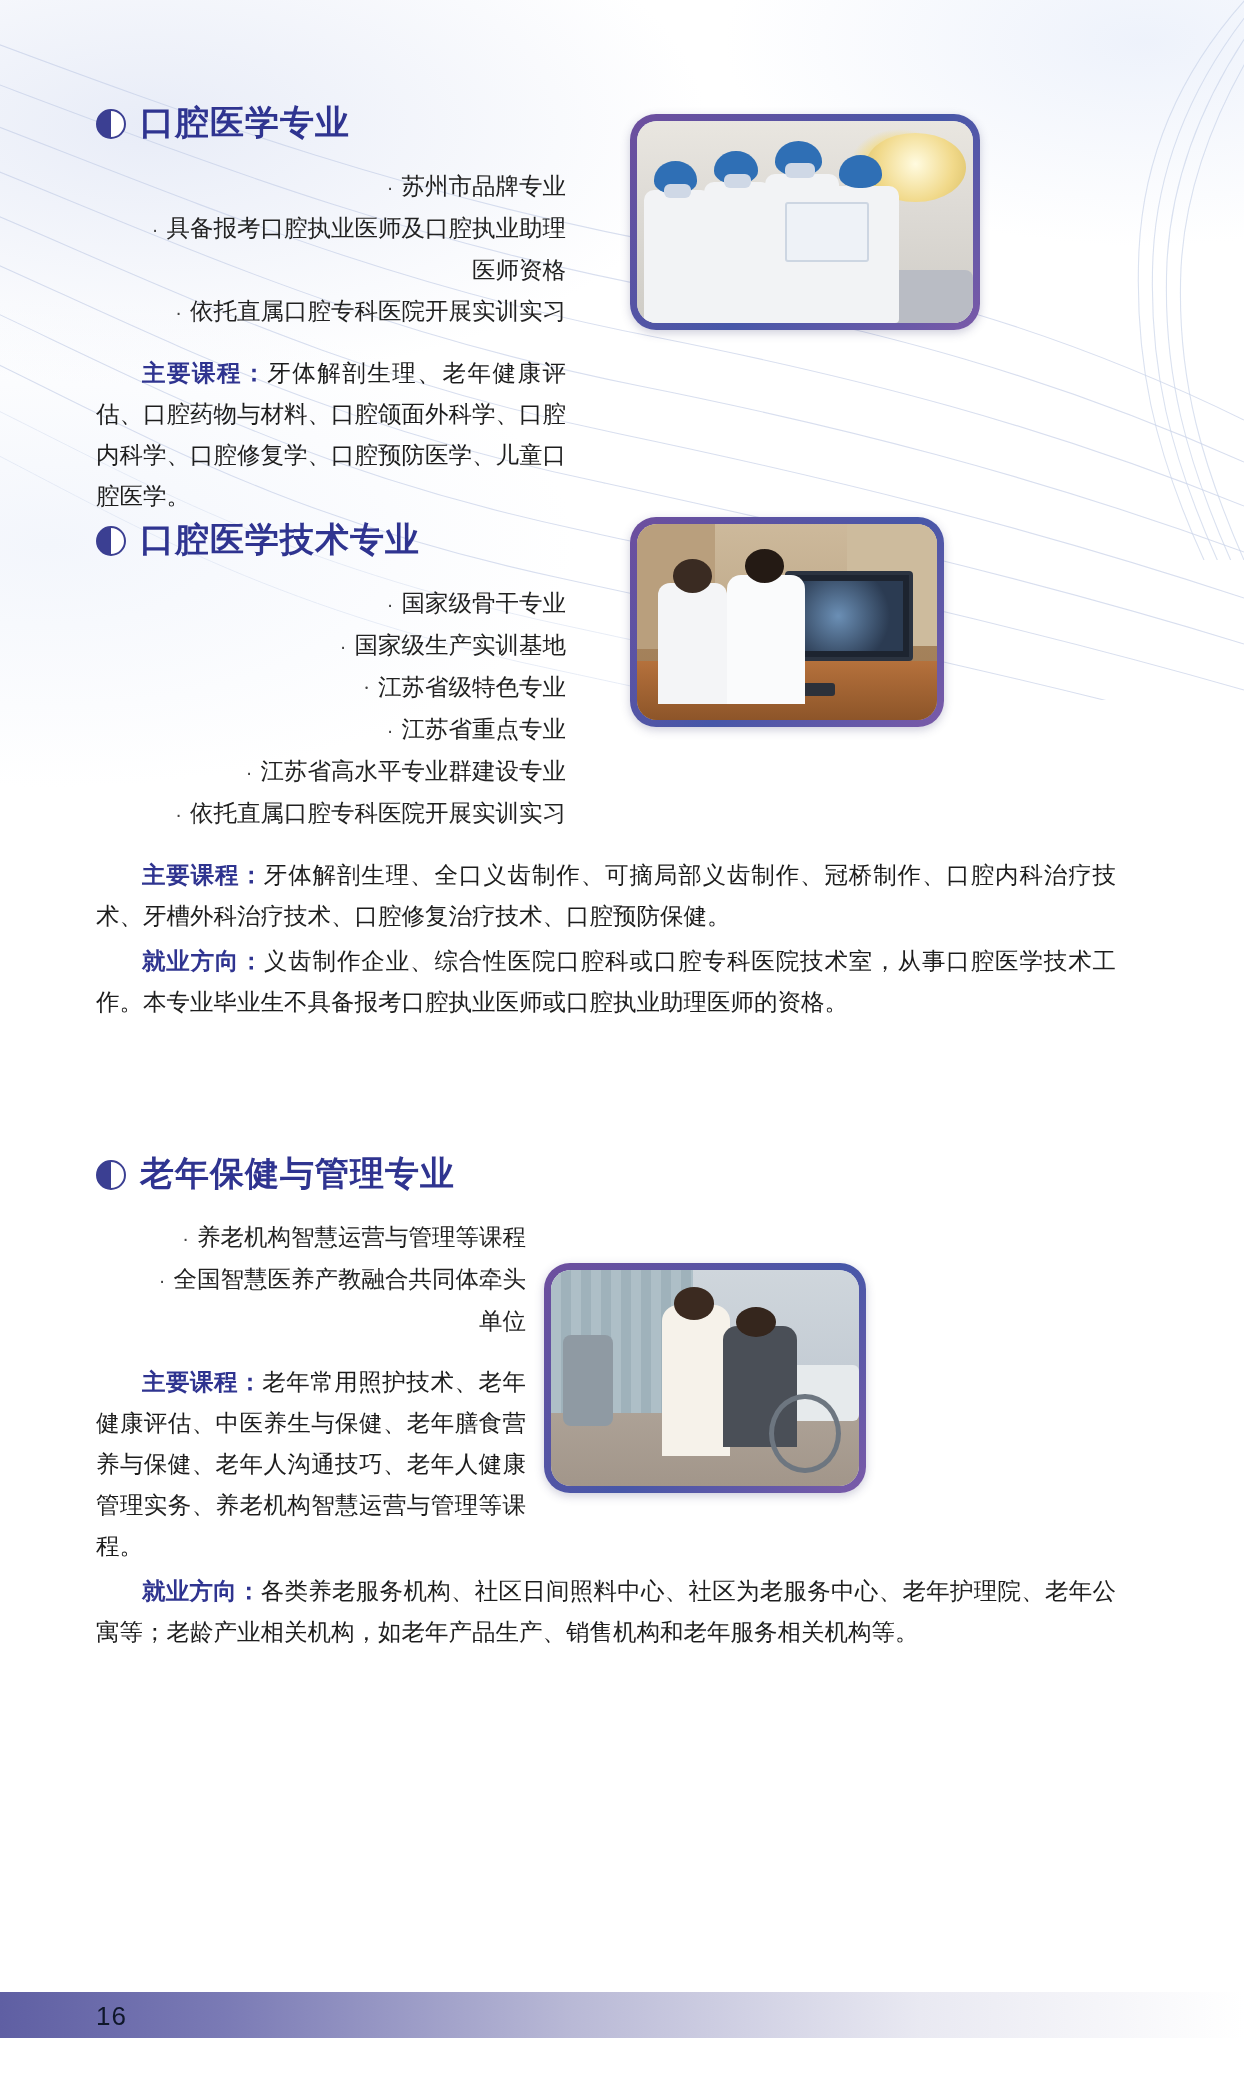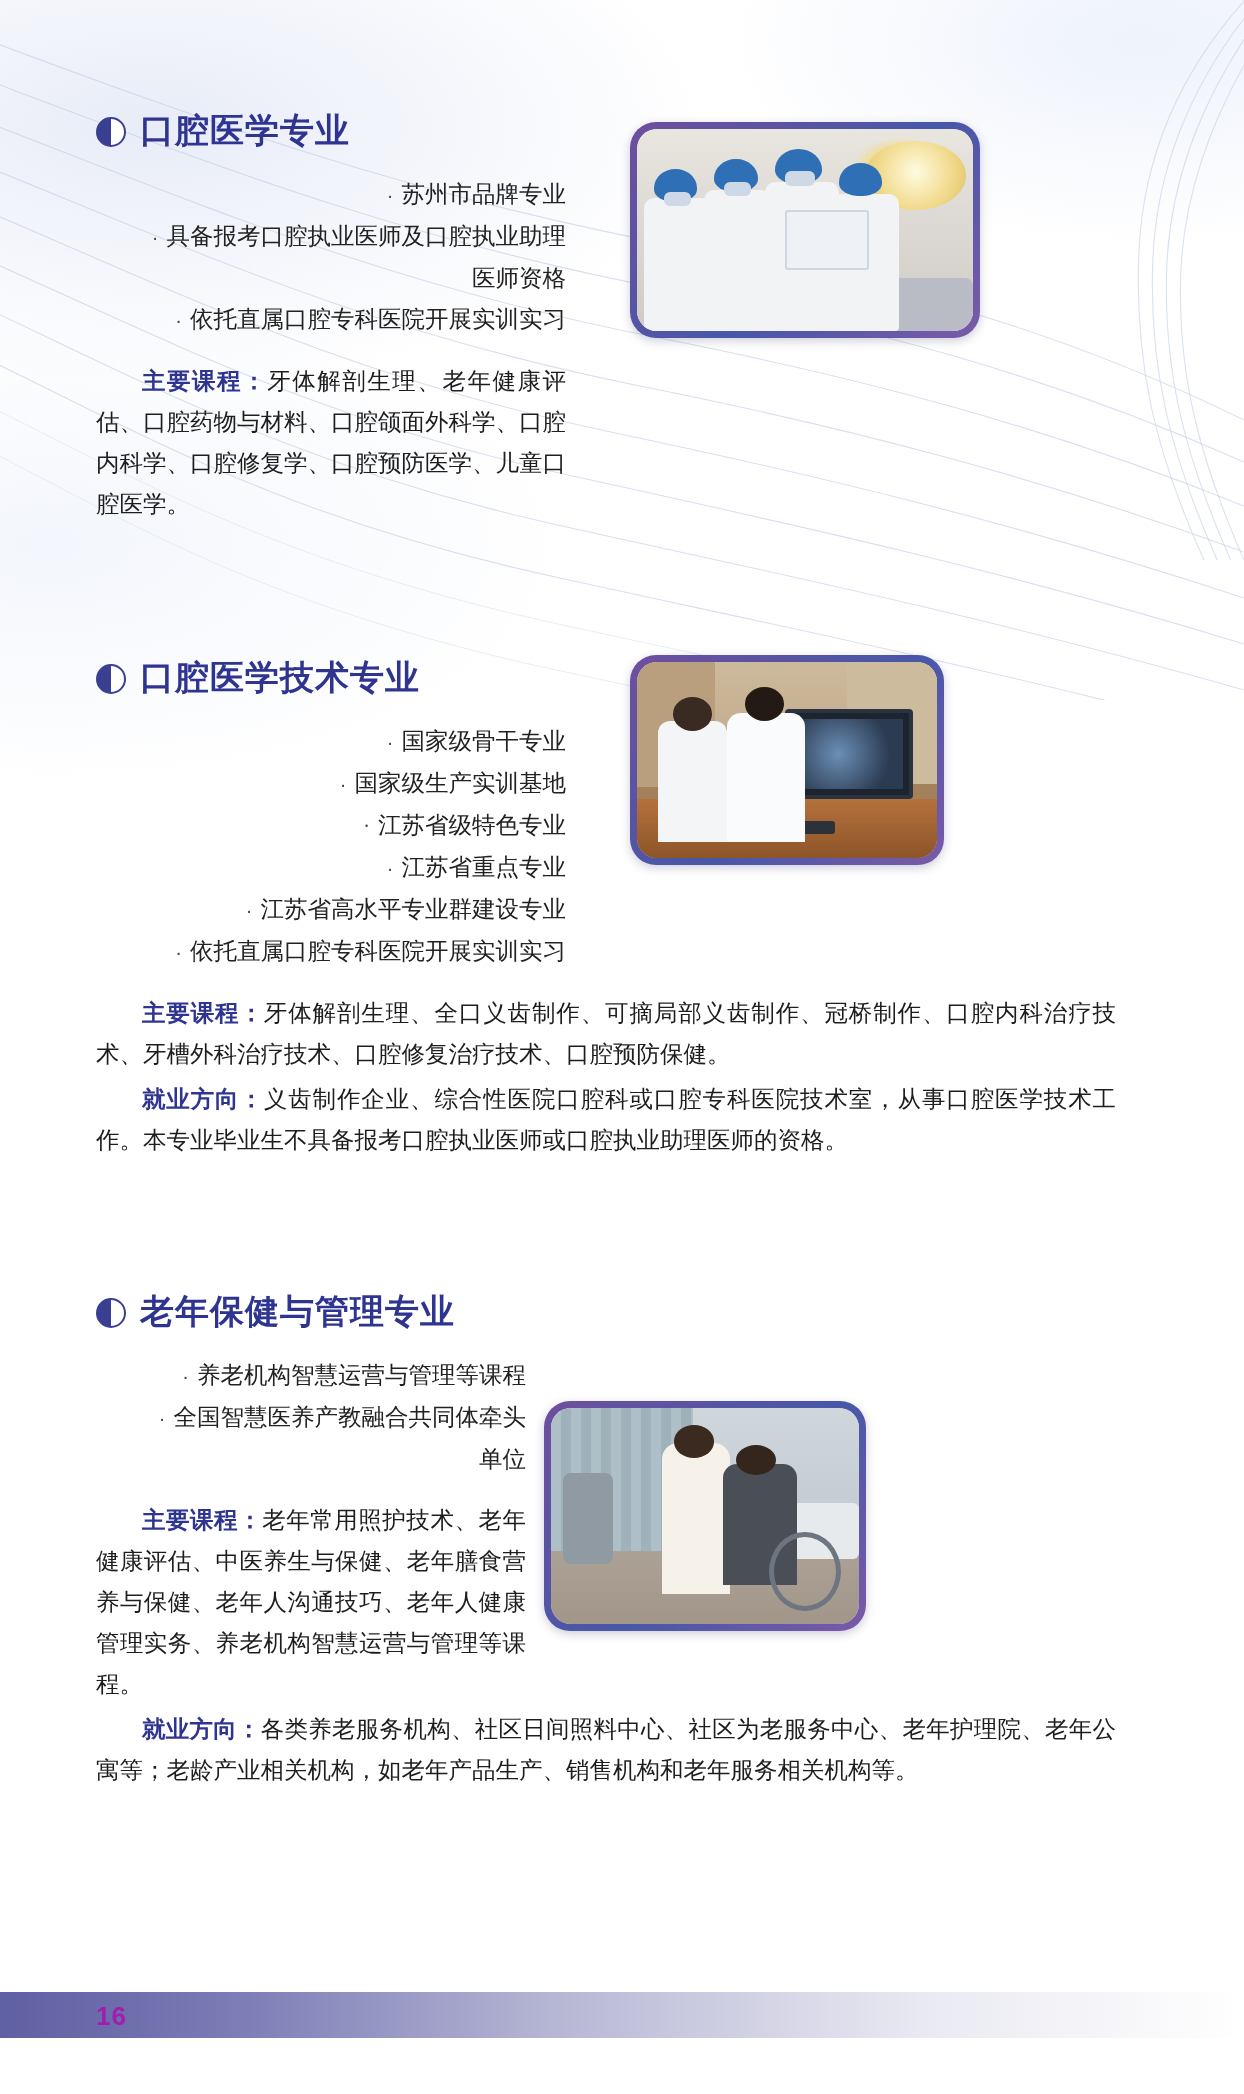--- a/index.html
+++ b/index.html
@@ -18,27 +18,27 @@
       radial-gradient(820px 380px at 4% 26%, rgba(235,240,250,.6), rgba(255,255,255,0) 64%);
     pointer-events:none;
   }
   .bg-lines{position:absolute;left:0;top:0;width:1244px;height:700px;pointer-events:none;opacity:.85;}
   .bg-lines-r{position:absolute;right:0;top:0;width:340px;height:560px;pointer-events:none;opacity:.9;}
 
   
   .page{position:absolute;inset:0;}
 
   .content{
-    position:absolute;left:96px;top:12px;width:1020px;
+    position:absolute;left:96px;top:4px;width:1020px;
   }
 
   
   .section{position:relative;}
   .sec1{margin-top:96px;}
-  .sec2{margin-top:130px;}
+  .sec2{}
   .sec3{margin-top:128px;}
 
   .sec-head{display:flex;align-items:center;gap:14px;}
   .half-dot{
     width:26px;height:26px;border-radius:50%;
     border:2.5px solid #3b3f92;
     background:linear-gradient(90deg,#3b3f92 0 50%, #ffffff 50% 100%);
     flex:0 0 auto;
     position:relative;top:1px;
   }
@@ -122,21 +122,21 @@
   .ph3 .wheel{position:absolute;right:6%;bottom:6%;width:20%;height:32%;border:5px solid #6d7680;border-radius:50%;}
   .ph3 .lamp{position:absolute;left:4%;top:30%;width:16%;height:42%;background:#8f9aa3;border-radius:8px;}
 
   
   .footer{
     position:absolute;left:0;bottom:56px;width:1244px;height:46px;
     background:linear-gradient(90deg,#5f5fa3 0%, #7a7ab5 18%, #b9b9d6 46%, #e9e9f2 74%, #ffffff 100%);
   }
   .page-num{
     position:absolute;left:96px;bottom:62px;
-    color:#a21caf;font-size:26px;font-weight:bold;letter-spacing:1px;
+    color:#0f172a;font-size:26px;font-weight:normal;letter-spacing:1px;
   }
 </style>
 </head>
 <body>
 
 <div class="page">
 
   <div class="bg-wash"></div>
 
   <svg class="bg-lines" viewBox="0 0 1244 700" preserveAspectRatio="none">

